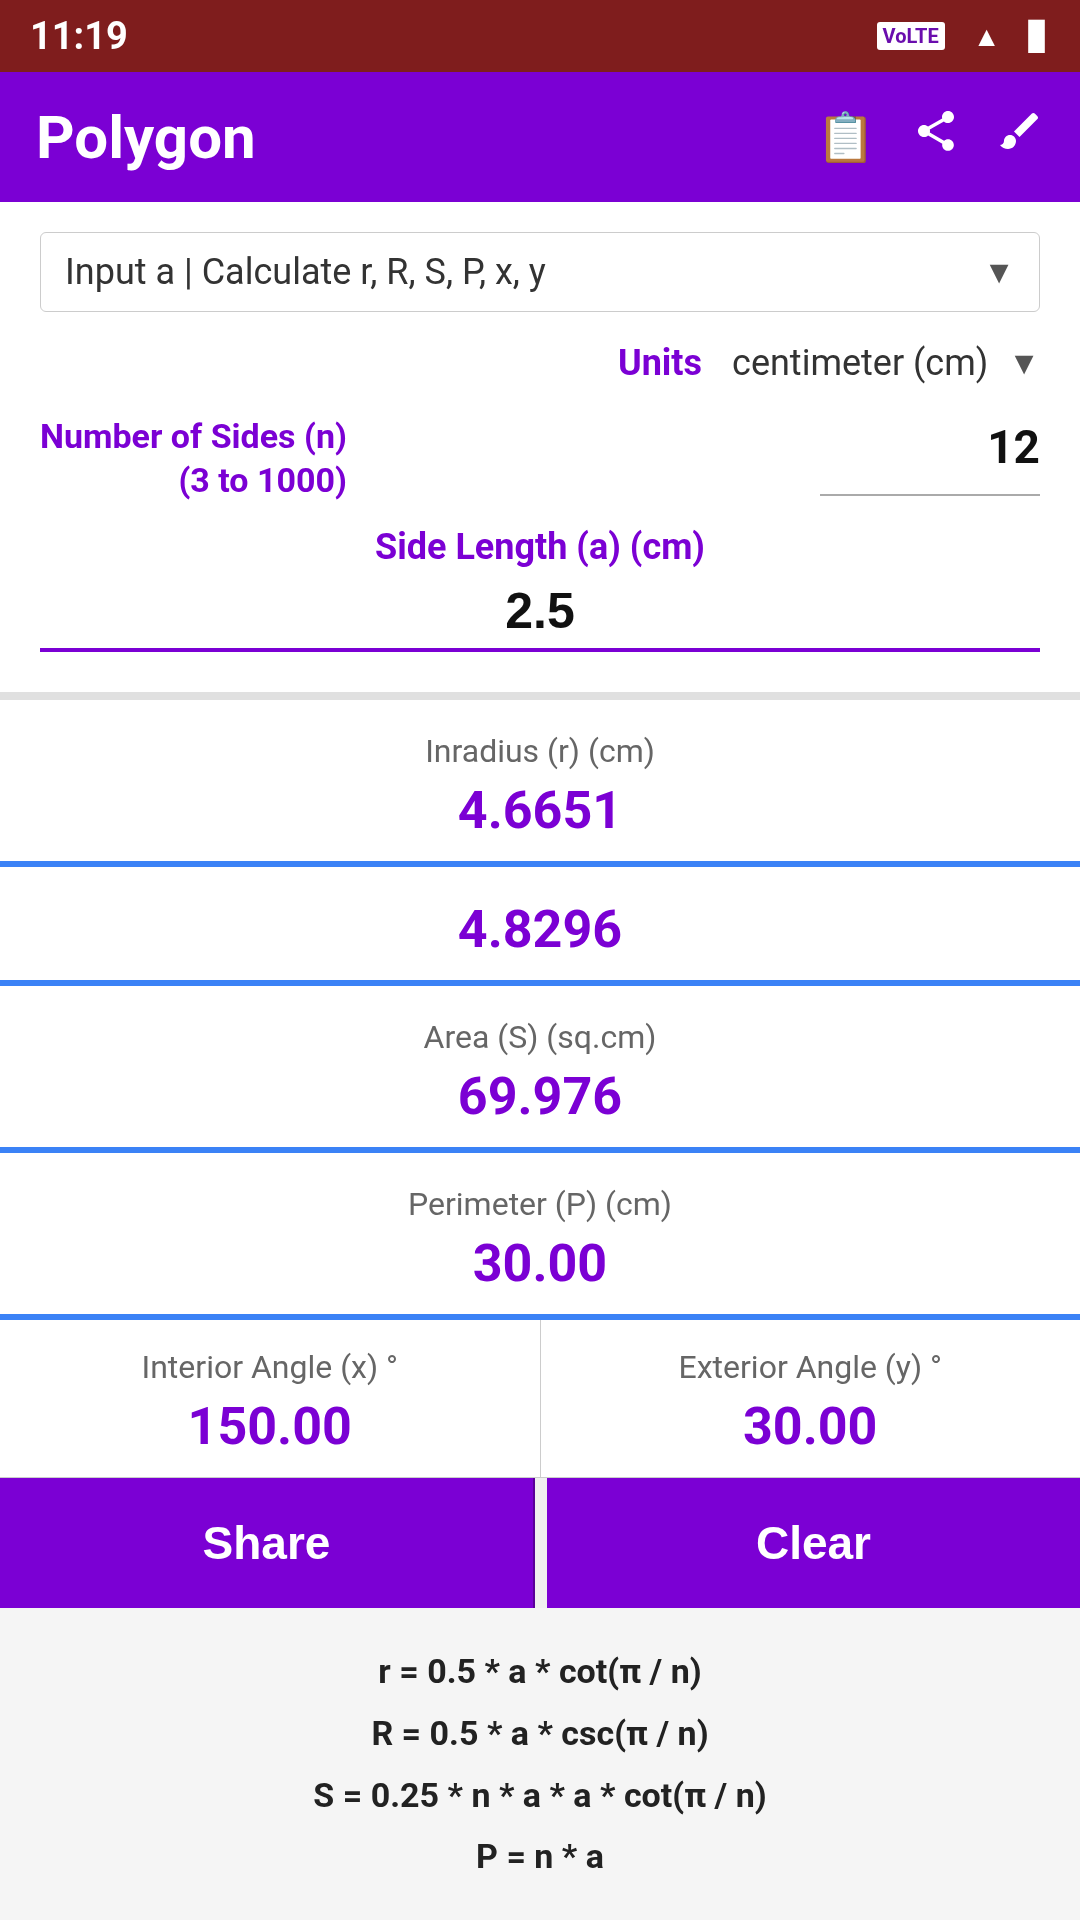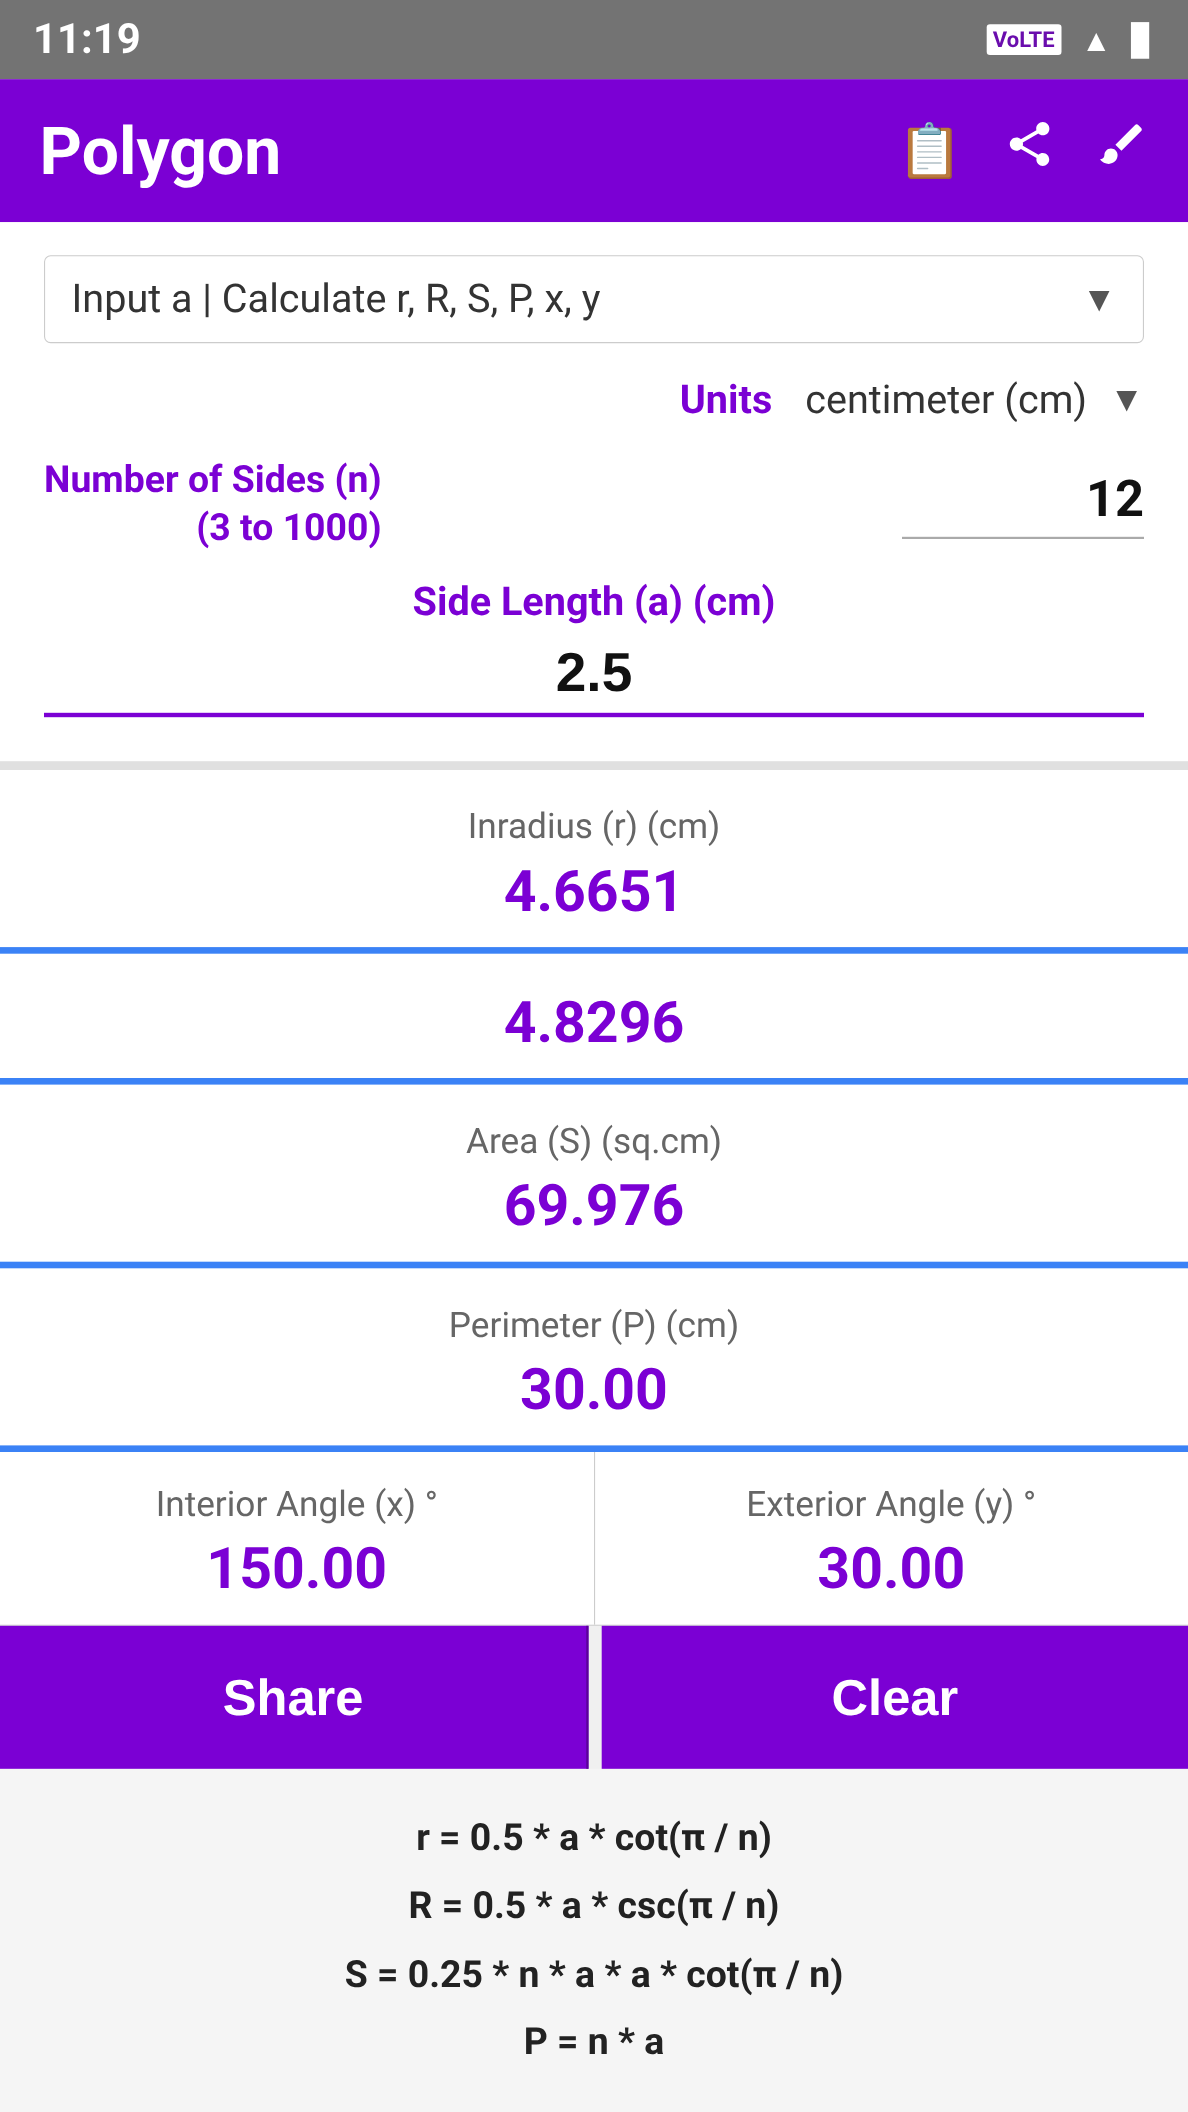--- a/index.html
+++ b/index.html
@@ -7,36 +7,36 @@
     body {
       width: 1080px;
       min-height: 1920px;
       font-family: 'Roboto', Arial, sans-serif;
       background: #f0f0f0;
       font-size: 36px;
     }
 
     
     .status-bar {
-      background: #737373;
+      background: #7f1d1d;
       color: white;
       display: flex;
       justify-content: space-between;
       align-items: center;
       padding: 36px 30px;
       height: 72px;
     }
     .status-time {
       font-size: 38px;
       font-weight: bold;
     }
     .status-icons {
       display: flex;
       align-items: center;
-      gap: 18px;
+      gap: 28px;
       font-size: 28px;
     }
     .volte-badge {
       background: white;
       color: #6a0dad;
       font-size: 20px;
       font-weight: bold;
       padding: 2px 6px;
       border-radius: 3px;
     }
@@ -134,21 +134,21 @@
     }
     .field-input-wrap {
       flex: 1;
       text-align: right;
     }
     .field-input-static {
       font-size: 46px;
       font-weight: bold;
       color: #111;
       border-bottom: 2px solid #aaa;
-      padding-bottom: 7px;
+      padding-bottom: 20px;
       display: inline-block;
       min-width: 220px;
       text-align: right;
     }
 
     
     .side-length-section {
       margin-top: 10px;
     }
     .side-length-label {

